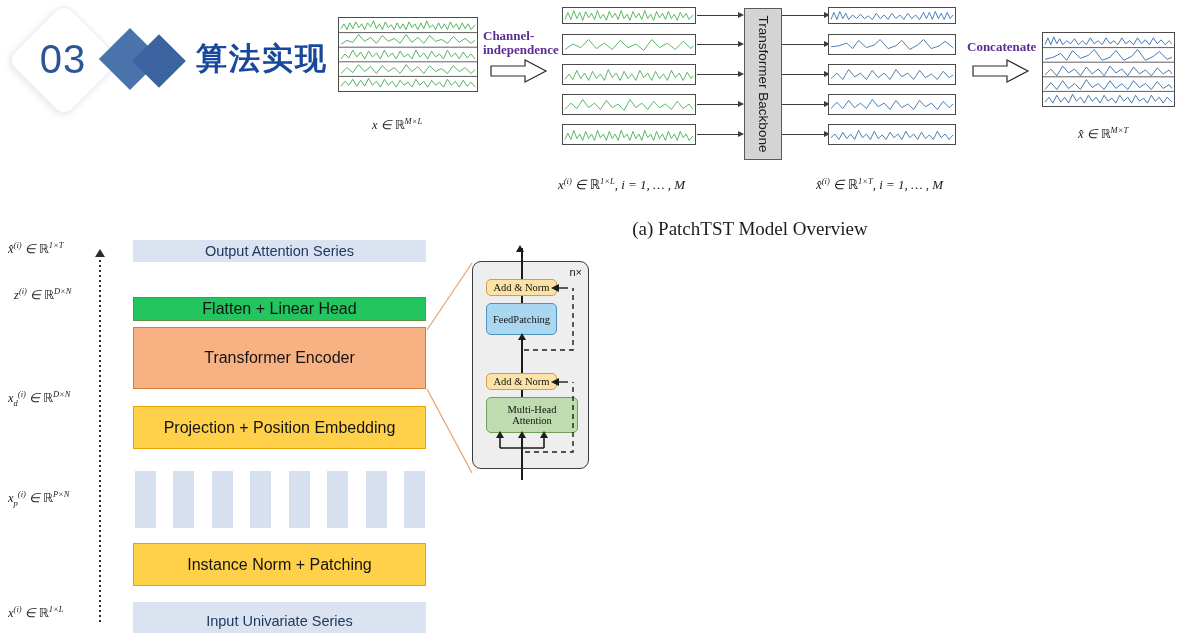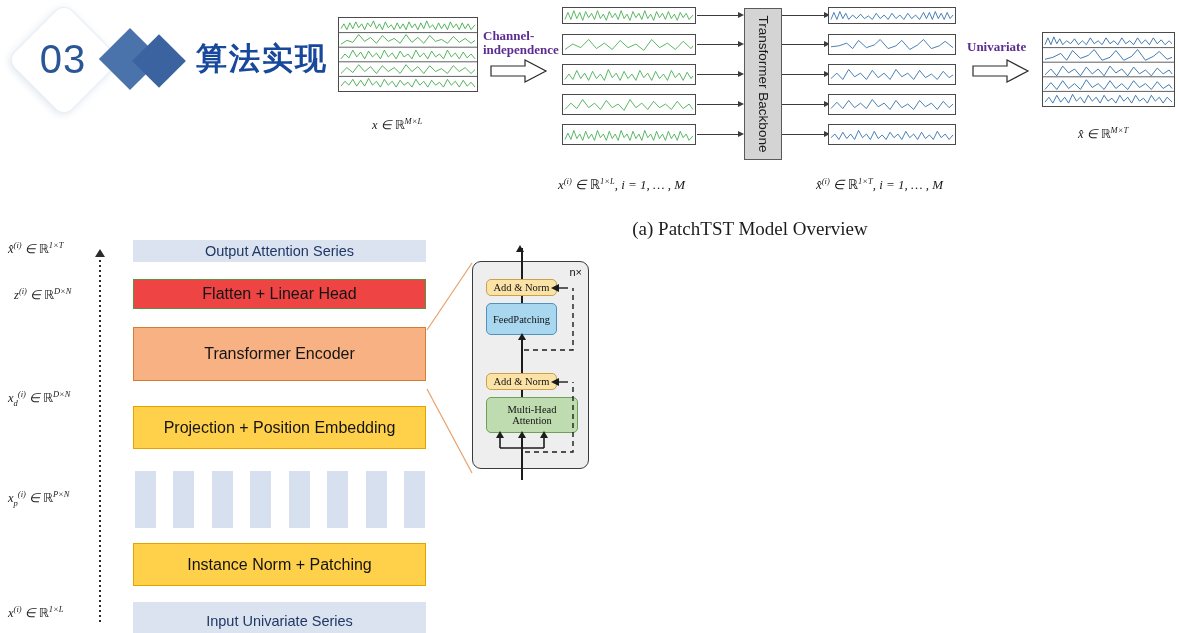--- a/index.html
+++ b/index.html
@@ -74,23 +74,23 @@
     font-family:"Liberation Serif",serif;font-size:19px;color:#1c1c1c;
   }
 
   
   .stack-box{
     box-sizing:border-box;display:flex;align-items:center;justify-content:center;
     font-size:16px;color:#141414;font-family:"Liberation Sans",sans-serif;
   }
   #box-output{left:133px;top:240px;width:293px;height:22px;background:#dbe3f0;
     font-size:14.5px;color:#1f3864;}
-  #box-flatten{left:133px;top:279px;width:293px;height:30px;background:#ef4444;
+  #box-flatten{left:133px;top:297px;width:293px;height:24px;background:#22c55e;
     border:1.6px solid #5d9243;}
-  #box-encoder{left:133px;top:327px;width:293px;height:54px;background:#f8b183;
+  #box-encoder{left:133px;top:327px;width:293px;height:62px;background:#f8b183;
     border:1.6px solid #d57c34;}
   #box-projection{left:133px;top:406px;width:293px;height:43px;background:#ffd04a;
     border:1.6px solid #e8a200;}
   #box-instancenorm{left:133px;top:543px;width:293px;height:43px;background:#ffd04a;
     border:1.6px solid #e8a200;}
   #box-input{left:133px;top:602px;width:293px;height:37px;background:#dbe3f0;
     font-size:14.5px;color:#1f3864;}
 
   #patch-row{left:135px;top:471px;width:290px;height:57px;
     display:flex;justify-content:space-between;}
@@ -236,21 +236,21 @@
   <svg viewBox="0 0 128 21" preserveAspectRatio="none">
       <path fill="none" stroke="#2a6aa8" stroke-width="0.9" d="M2,15 L8,8 L14,15 L20,6 L26,14 L32,9 L38,15 L44,5 L50,13 L56,9 L62,16 L68,6 L74,14 L80,10 L86,16 L92,6 L98,13 L104,9 L110,16 L116,7 L122,14 L126,10"></path>
     </svg>
 </div>
 <div class="abs sbox" style="left:828px;top:124px;width:128px;height:21px;">
   <svg viewBox="0 0 128 21" preserveAspectRatio="none">
       <path fill="none" stroke="#2a6aa8" stroke-width="0.9" d="M2,14 L6,10 L10,16 L14,8 L18,15 L22,10 L26,16 L30,6 L34,14 L38,10 L42,16 L46,7 L50,15 L54,11 L58,16 L62,8 L66,14 L70,10 L74,16 L78,7 L82,14 L86,10 L90,16 L94,8 L98,15 L102,11 L106,16 L110,7 L114,14 L118,10 L122,16 L126,11"></path>
     </svg>
 </div>
 
-<div class="abs purplelab" style="left:967px;top:40px;">Univariate</div>
+<div class="abs purplelab" style="left:967px;top:40px;">Concatenate</div>
 <div class="abs block-arrow" style="left:971px;top:58px;">
   <svg width="60" height="26" viewBox="0 0 60 26">
     <path d="M2,8 L36,8 L36,2 L57,13 L36,24 L36,18 L2,18 Z" fill="#fff" stroke="#2b2b2b" stroke-width="1.2"></path>
   </svg>
 </div>
 
 <div class="abs" style="left:1052px;top:2px;width:120px;height:38px;opacity:.35;pointer-events:none;">
   <svg width="120" height="38" viewBox="0 0 120 38">
     <g fill="#ffffff">
       <rect x="6" y="16" width="6" height="22"></rect>

